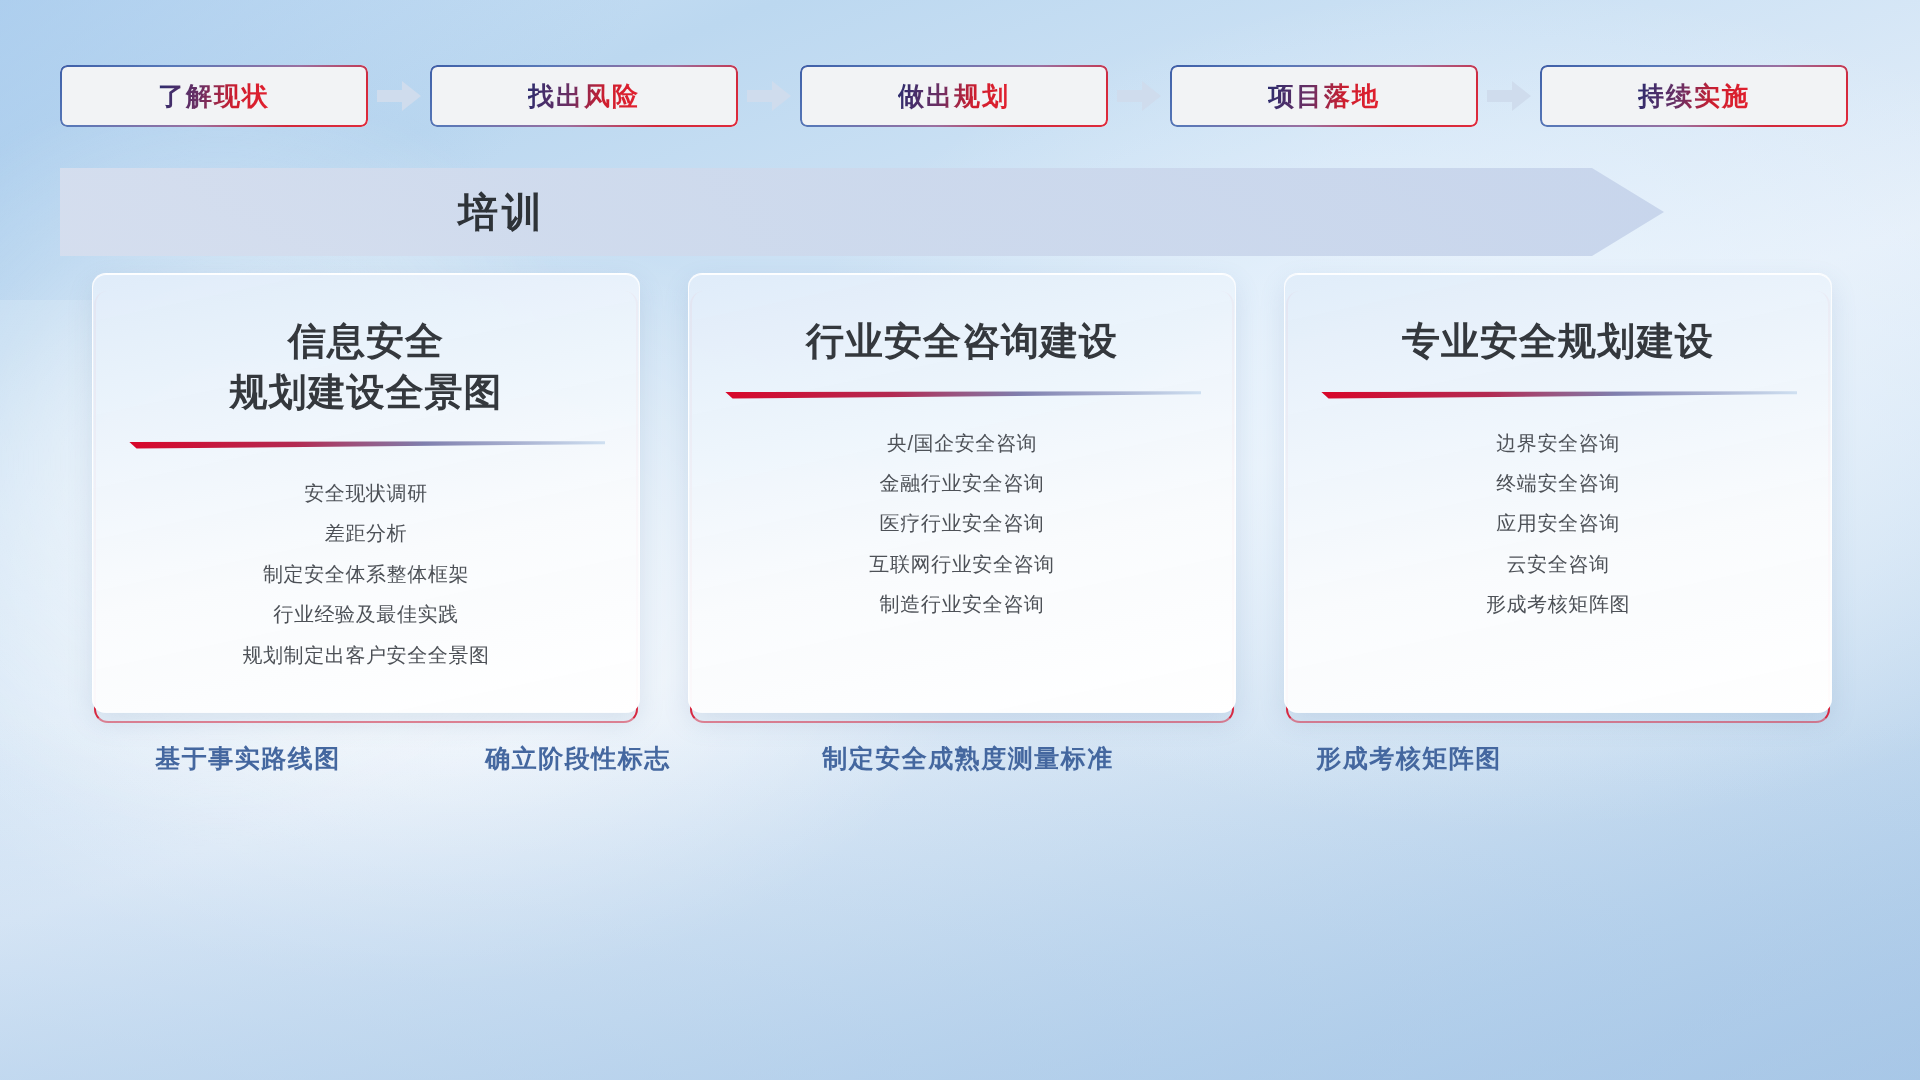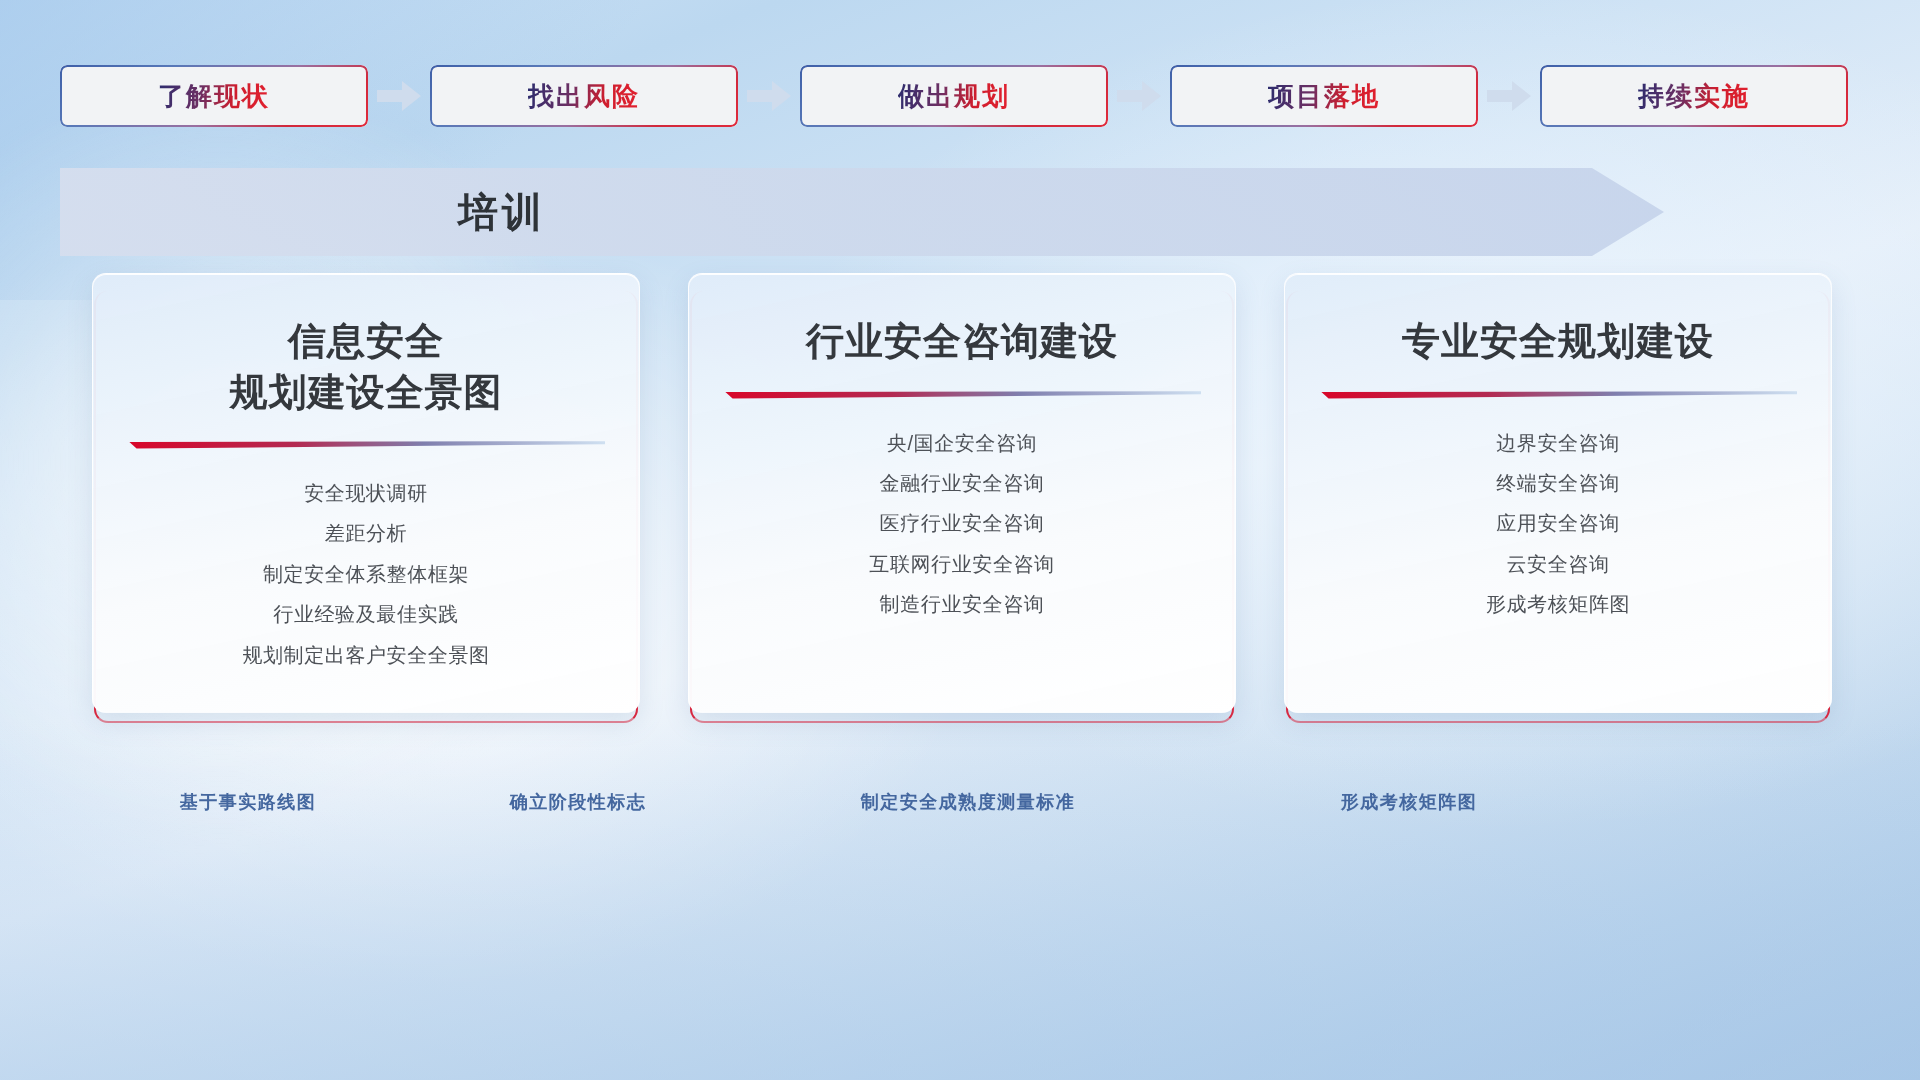--- a/index.html
+++ b/index.html
@@ -202,27 +202,26 @@
   
   .footers {
     position: absolute;
     left: 0;
     top: 742px;
     width: 1920px;
     height: 52px;
   }
   .footer-label {
     position: absolute;
-    font-size: 18px;
+    font-size: 25px;
     font-weight: 700;
     color: #44679f;
     letter-spacing: 1.5px;
     white-space: nowrap;
     transform: translateX(-50%);
-    margin-top: 48px;
   }
 </style>
 </head>
 <body>
 
 <div id="slide">
 
   <div class="bg-base"></div>
   <div class="bg-topleft-tint"></div>
   <div class="bg-soft-left"></div>

